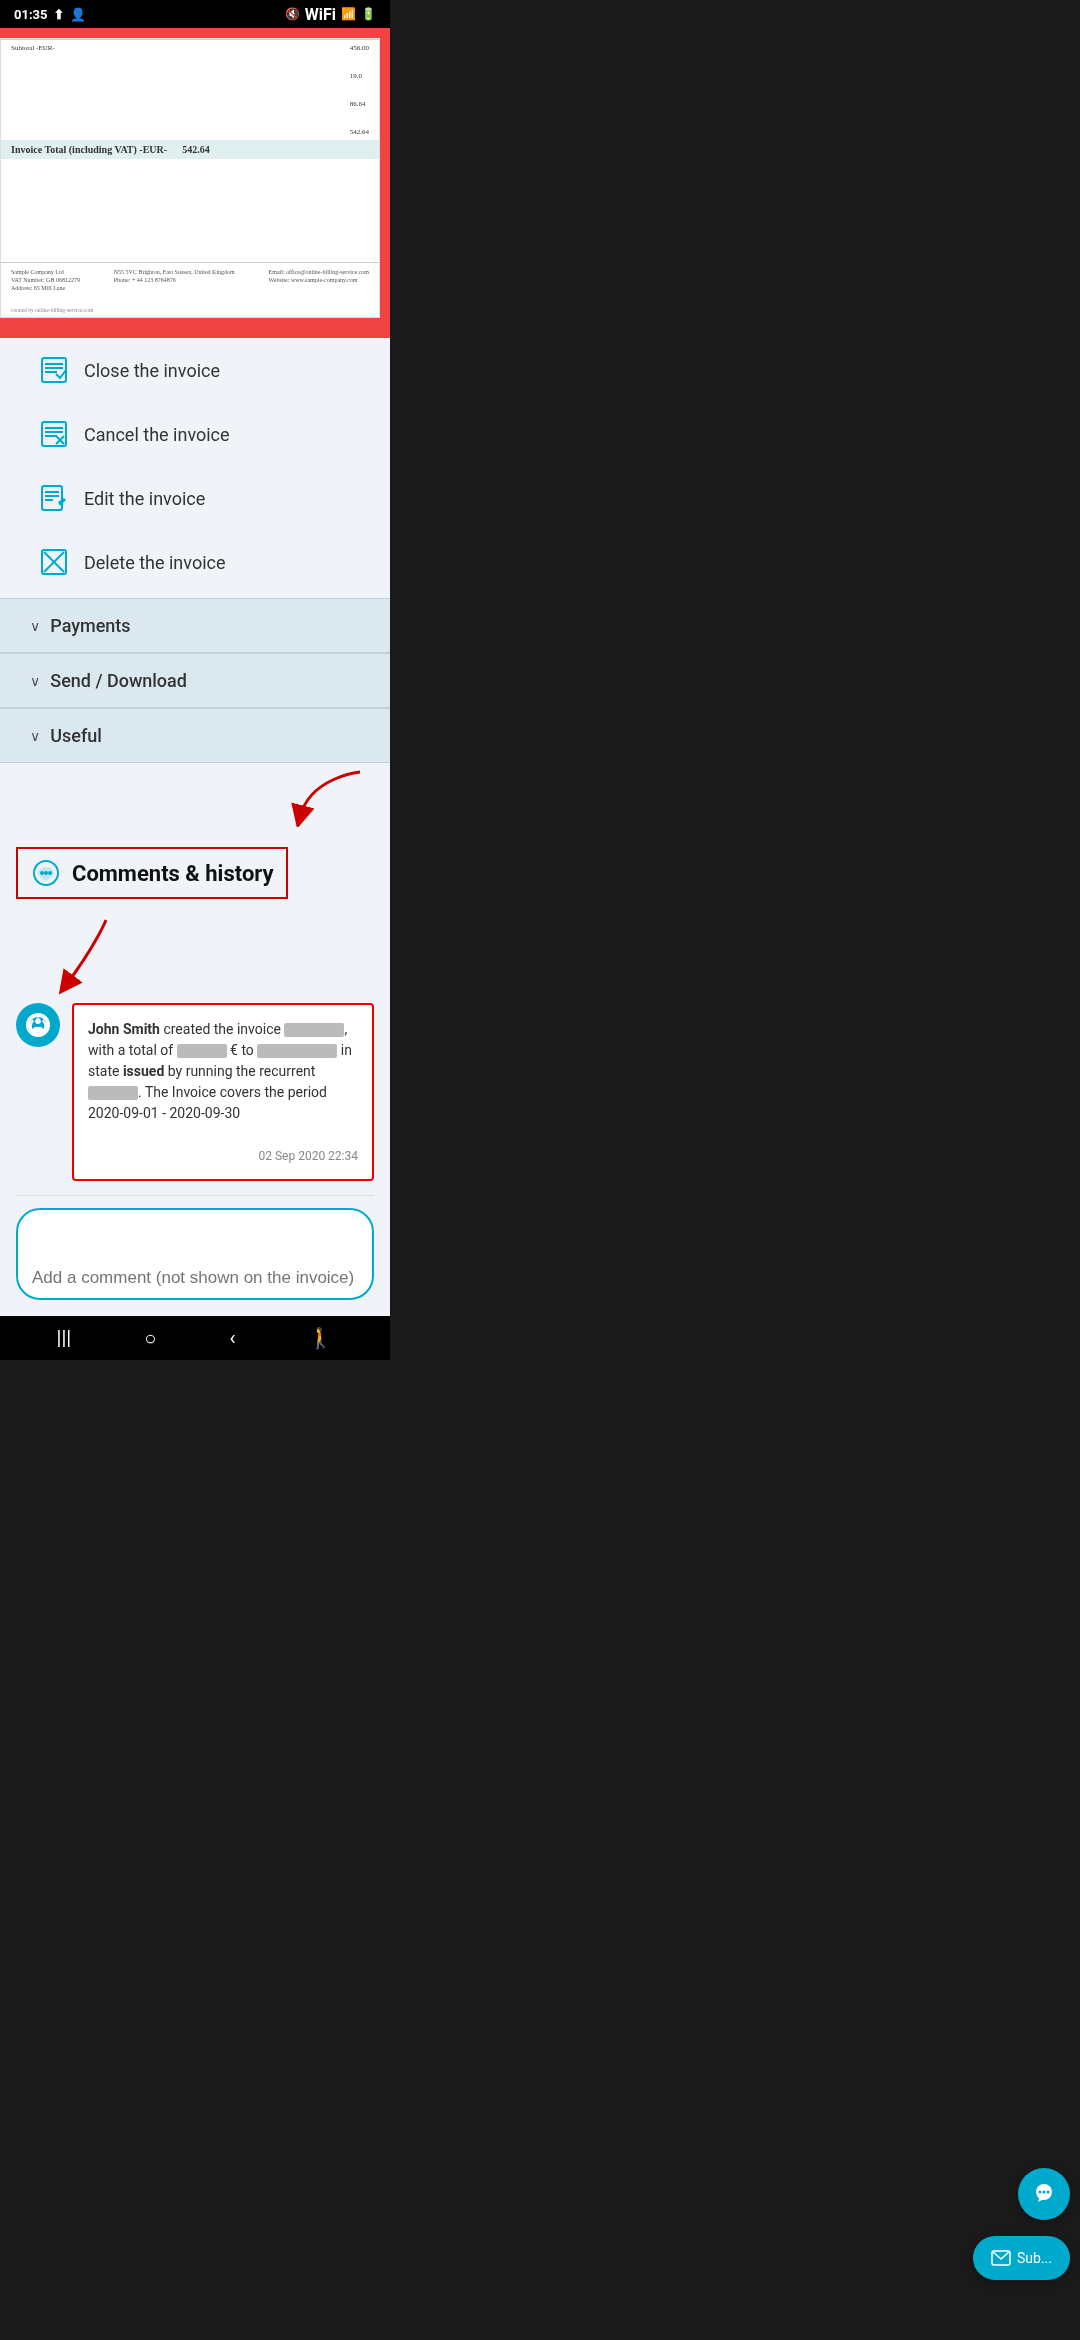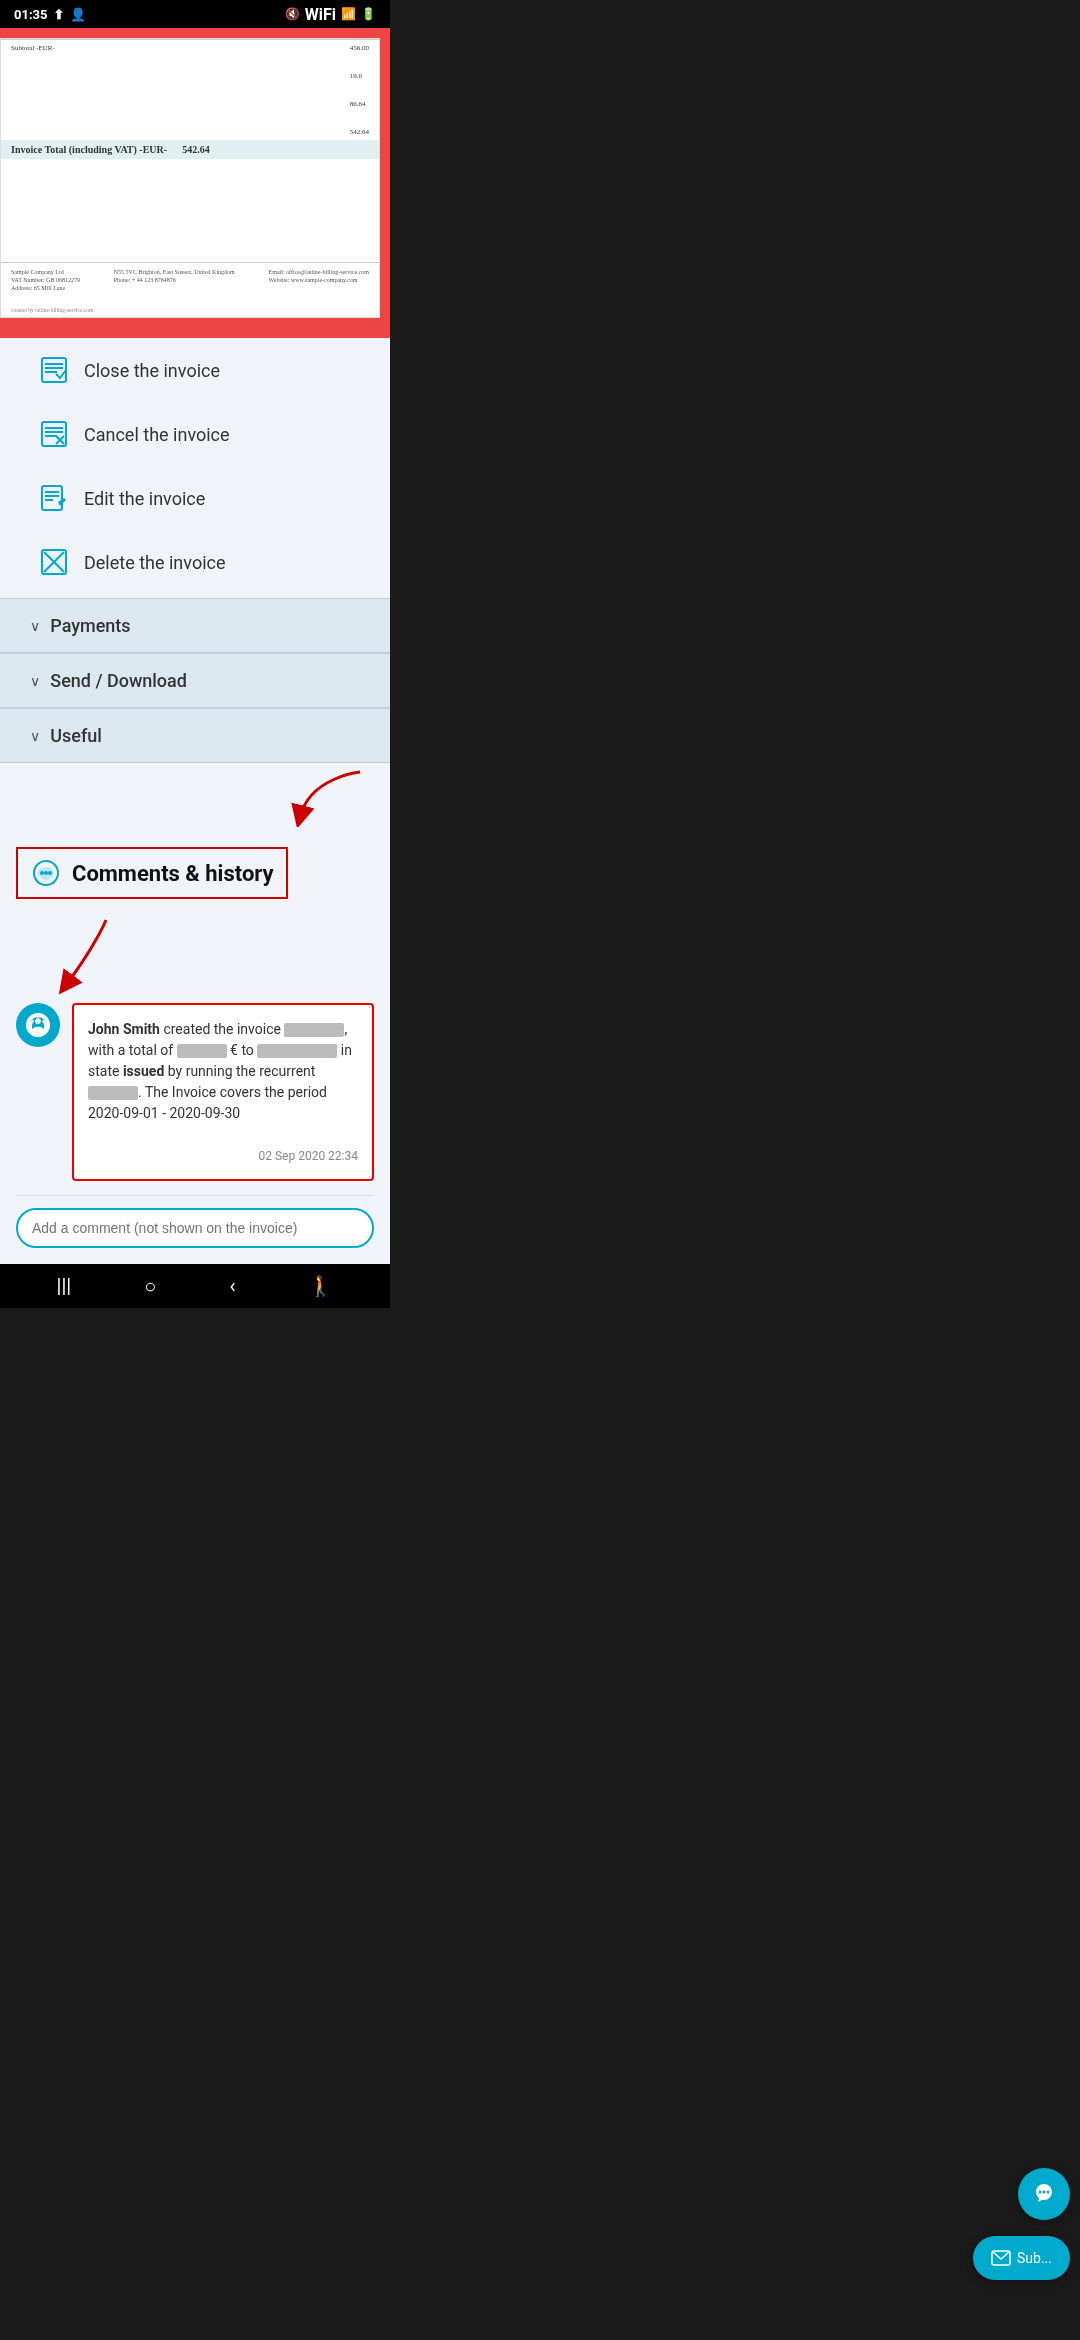--- a/index.html
+++ b/index.html
@@ -203,23 +203,24 @@
       border: 2px solid #00aacc;
       border-radius: 24px;
       background: #fff;
       padding: 10px 14px;
       position: relative;
     }
     .comment-input {
       flex: 1;
       border: none;
       outline: none;
-      font-size: 14px;
+      font-size: 17px;
       color: #0c4a6e;
       background: transparent;
+      margin-top: 48px;
     }
 
     
     .submit-btn {
       position: fixed;
       bottom: 60px;
       right: 10px;
       background: #00aacc;
       color: #fff;
       border: none;

